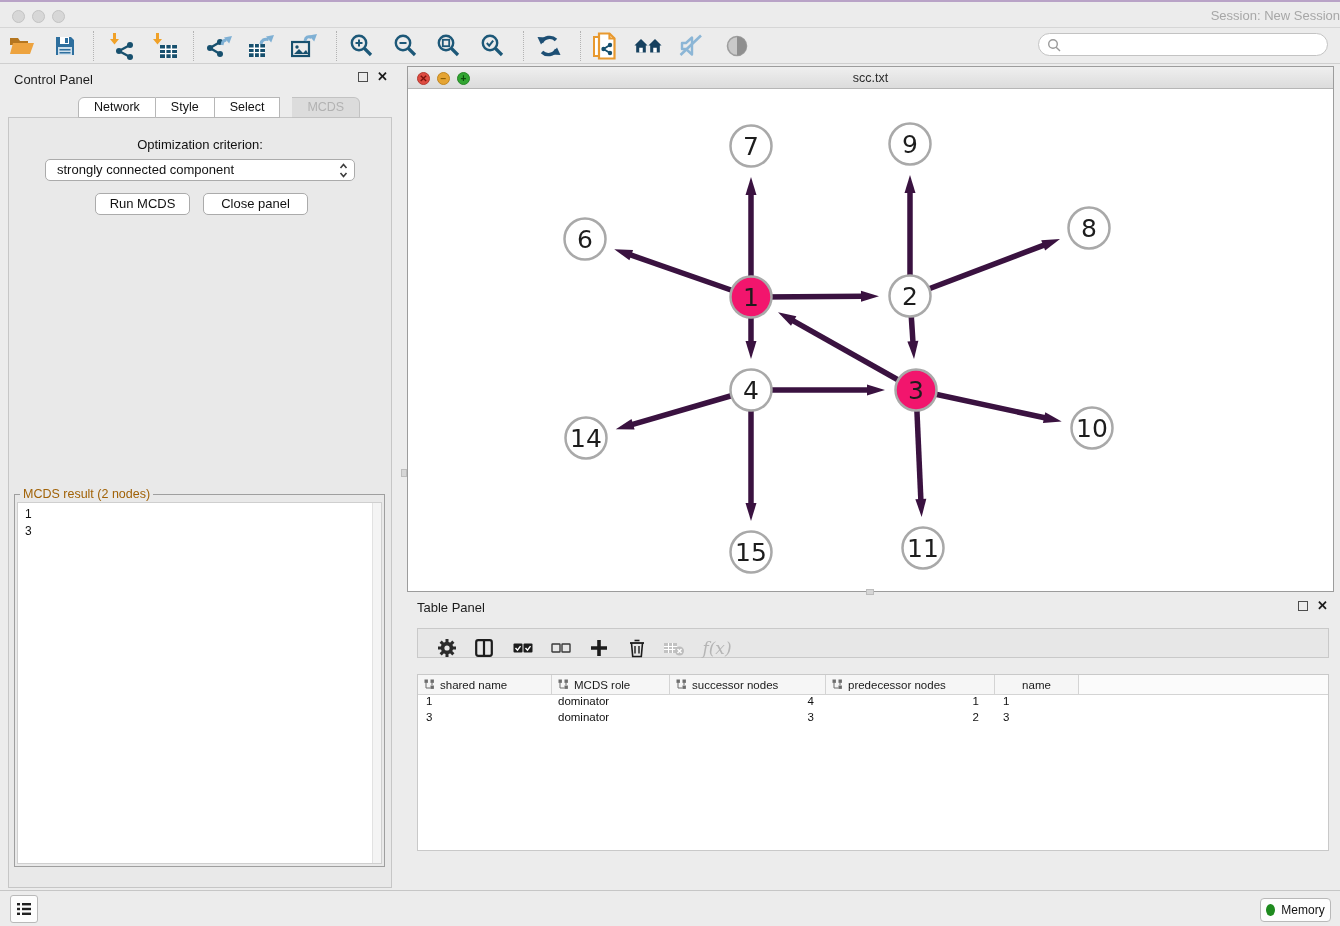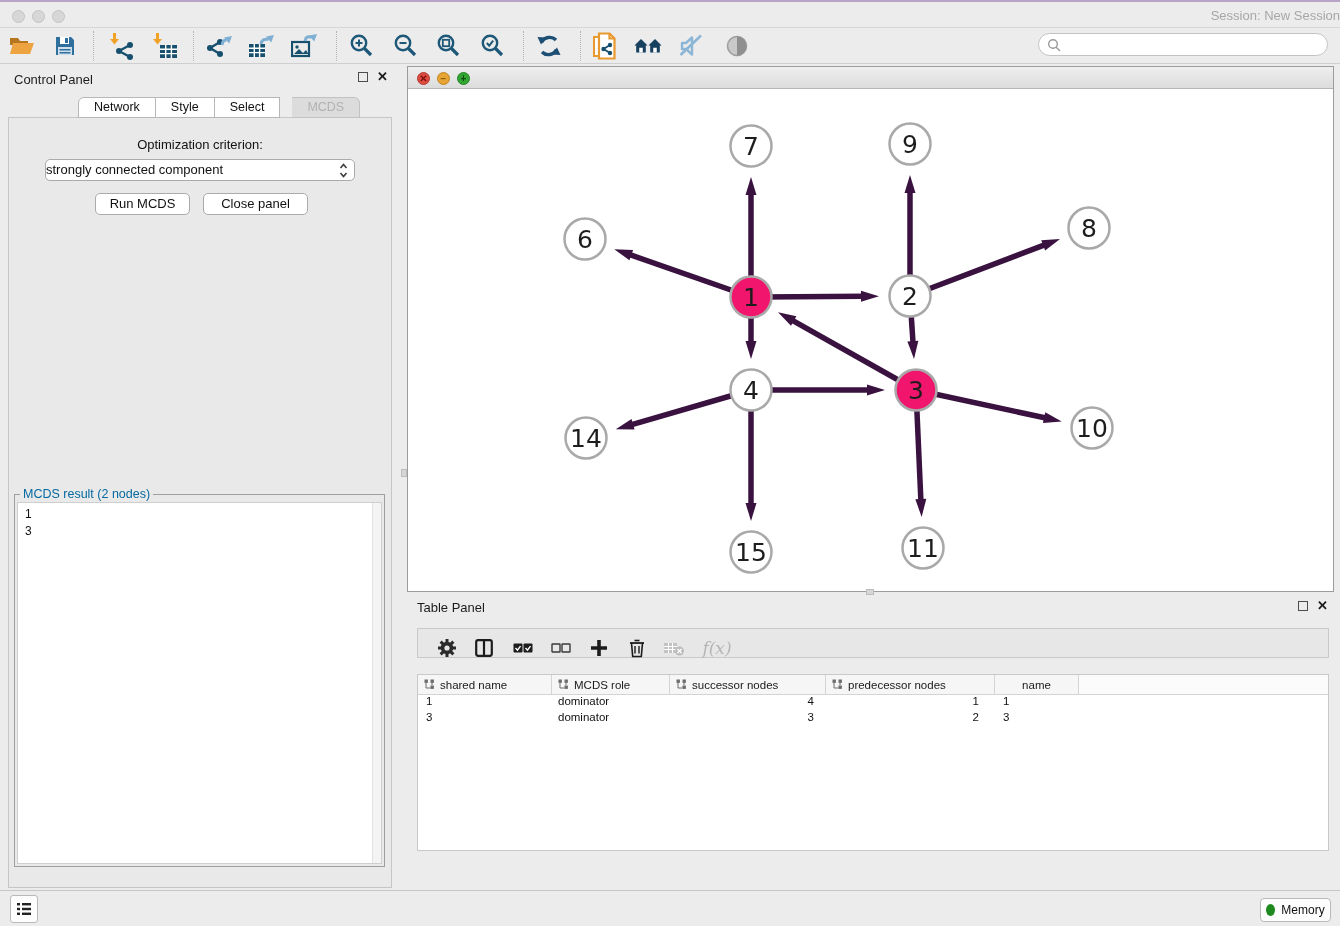--- a/index.html
+++ b/index.html
@@ -25,25 +25,25 @@
   .cp .panel-icons { right:12px; }
   .float-ic { width:10px; height:10px; border:1.5px solid #4d4d4d; display:inline-block; }
   .close-ic { font-size:13px; font-weight:bold; color:#1a1a1a; line-height:10px; }
   .cp-tabs { position:absolute; left:78px; top:33px; display:flex; z-index:3; }
   .cp-tab { height:21px; line-height:19px; padding:0 15px; font-size:12.5px; background:#fff; border:1px solid #b7b7b7; border-left:none; color:#111; }
   .cp-tab:first-child { border-left:1px solid #b7b7b7; border-top-left-radius:6px; }
   .cp-tab.last { border-top-right-radius:6px;margin-left:12px; }
   .cp-tab.disabled { background:#dcdcdc; color:#b2b2b2; border-color:#c2c2c2; }
   .cp-content { position:absolute; left:8px; top:53px; width:384px; height:771px; background:#e9e9e9; border:1px solid #c6c6c6; }
   .opt-label { position:absolute; left:0; width:100%; top:19px; text-align:center; font-size:13px; color:#111; }
-  .dropdown { position:absolute; left:36px; top:41px; width:310px; height:22px; background:#fff; border:1px solid #ababab; border-radius:5px; font-size:13px; color:#111; line-height:20px; }
+  .dropdown { position:absolute; left:36px; top:41px; width:310px; height:22px; background:#fff; border:1px solid #ababab; border-radius:5px; font-size:13px; color:#111; line-height:20px; padding-left:11px; }
   .dd-arrows { position:absolute; right:6px; top:3px; }
   .btn { position:absolute; height:22px; background:#fff; border:1px solid #ababab; border-radius:5px; font-size:13px; color:#111; text-align:center; line-height:20px; }
   .groupbox { position:absolute; left:5px; top:376px; width:371px; height:373px; border:1px solid #9f9f9f; }
-  .gb-legend { position:absolute; left:5px; top:-8px; background:#e9e9e9; padding:0 3px; font-size:12.5px; color:#0369a1; }
+  .gb-legend { position:absolute; left:5px; top:-8px; background:#e9e9e9; padding:0 3px; font-size:12.5px; color:#a16207; }
   .gb-white { position:absolute; left:2px; top:7px; right:2px; bottom:2px; background:#fff; border:1px solid #cfcfcf; }
   .gb-lines { position:absolute; left:7px; top:3px; font-size:12px; color:#111; line-height:17px; white-space:pre-line; }
   .gb-scroll { position:absolute; right:0; top:0; bottom:0; width:9px; background:#f4f4f4; border-left:1px solid #e2e2e2; }
 
   
   .np { position:absolute; left:407px; top:66px; width:927px; height:526px; border:1px solid #9c9c9c; background:#fff; }
   .np-titlebar { position:absolute; left:0; top:0; right:0; height:22px; background:linear-gradient(#efefef,#dcdcdc); border-bottom:1px solid #b6b6b6; }
   .np-title { position:absolute; left:0; right:0; top:4px; text-align:center; font-size:12.5px; color:#2b2b2b; }
   .np-tl { position:absolute; top:4.5px; width:13px; height:13px; border-radius:50%; font-size:10px; font-weight:bold; text-align:center; line-height:12px; }
   .np-canvas { position:absolute; left:0; top:22px; right:0; bottom:0; background:#fff; }
@@ -263,20 +263,21 @@
         </div>
       </div>
     </div>
   </div>
 
   <div class="np">
     <div class="np-titlebar">
       <span class="np-tl" style="left:9px; background:#de4b41; border:1px solid #b33a30; color:#7c120c;">✕</span>
       <span class="np-tl" style="left:29px; background:#e5a433; border:1px solid #c08620; color:#8a5d00;">−</span>
       <span class="np-tl" style="left:49px; background:#32a532; border:1px solid #268426; color:#0d4d0d;">+</span>
+      <div class="np-title">scc.txt</div>
     </div>
     <div class="np-canvas">
       <svg id="graph-svg" width="925" height="502" viewBox="0 0 925 502">
           <line x1="343" y1="208" x2="343" y2="103" stroke="#3a1240" stroke-width="5.5"></line>
           <polygon points="343,88 348.5,106 337.5,106" fill="#3a1240"></polygon>
           <line x1="343" y1="208" x2="220.4256349375381" y2="165.17281220709162" stroke="#3a1240" stroke-width="5.5"></line>
           <polygon points="206.2651018057322,160.22515605260523 225.07188215387762,160.97014795632674 221.44360097392095,171.35453891965108" fill="#3a1240"></polygon>
           <line x1="343" y1="208" x2="456.00090974714965" y2="207.28930245442044" stroke="#3a1240" stroke-width="5.5"></line>
           <polygon points="471.00061309047044,207.1949646975442 453.03555958934015,212.80806123167997 452.9663785676309,201.8082787799114" fill="#3a1240"></polygon>
           <line x1="343" y1="208" x2="343" y2="255" stroke="#3a1240" stroke-width="5.5"></line>

